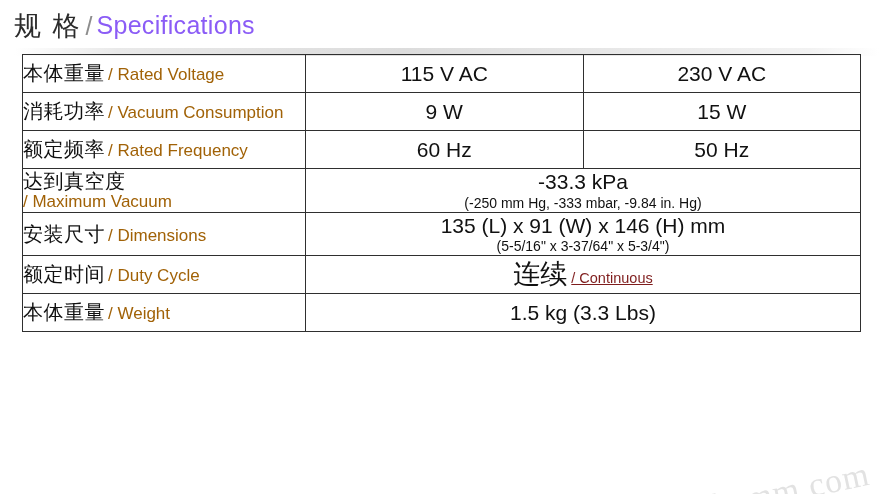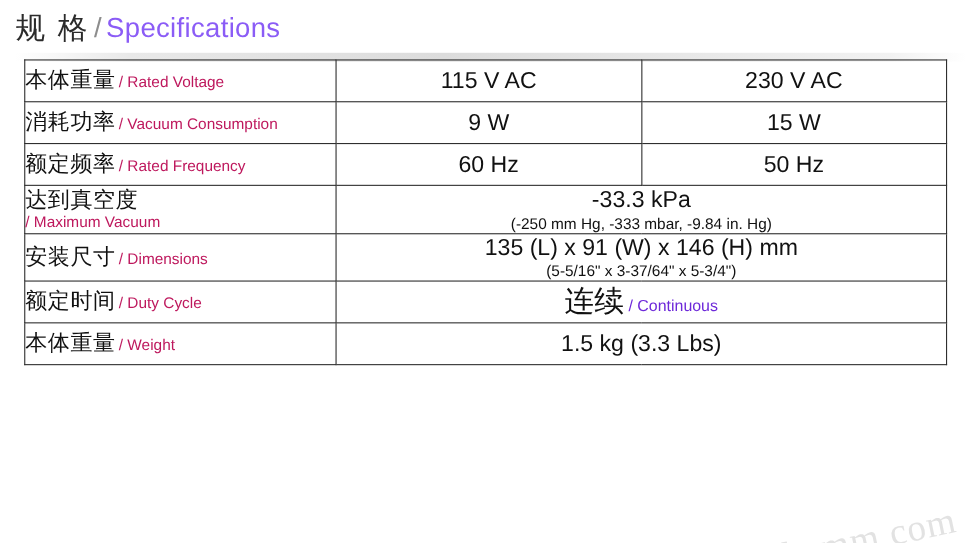--- a/index.html
+++ b/index.html
@@ -65,22 +65,22 @@
     width: 282px;
     padding: 3px 8px 3px 10px;
     line-height: 1.15;
   }
   .lbl-cn {
     font-size: 20px;
     color: #111;
     letter-spacing: 0.5px;
   }
   .lbl-en {
-    font-size: 14px;
-    color: #be185d;
+    font-size: 17px;
+    color: #a16207;
     margin-left: 3px;
   }
   .lbl-block .lbl-cn { display: block; }
   .lbl-block .lbl-en { display: block; margin-left: 0; margin-top: -1px; }
 
   .val-cell {
     text-align: center;
     font-size: 21px;
     color: #111;
     padding: 4px 4px;
@@ -98,22 +98,23 @@
   }
   .row-h1 { height: 38px; }
   .row-h2 { height: 38px; }
   .dual-left, .dual-right { width: 276.5px; }
 
   .inline-cn {
     font-size: 27px;
   }
   .inline-en {
     font-size: 14.5px;
-    color: #6d28d9;
+    color: #7f1d1d;
     margin-left: 4px;
+    text-decoration: underline;
   }
 
   
   .watermark {
     position: absolute;
     right: 6px;
     bottom: 2px;
     font-size: 34px;
     color: rgba(140,140,140,0.25);
     font-family: "Liberation Serif", serif;

